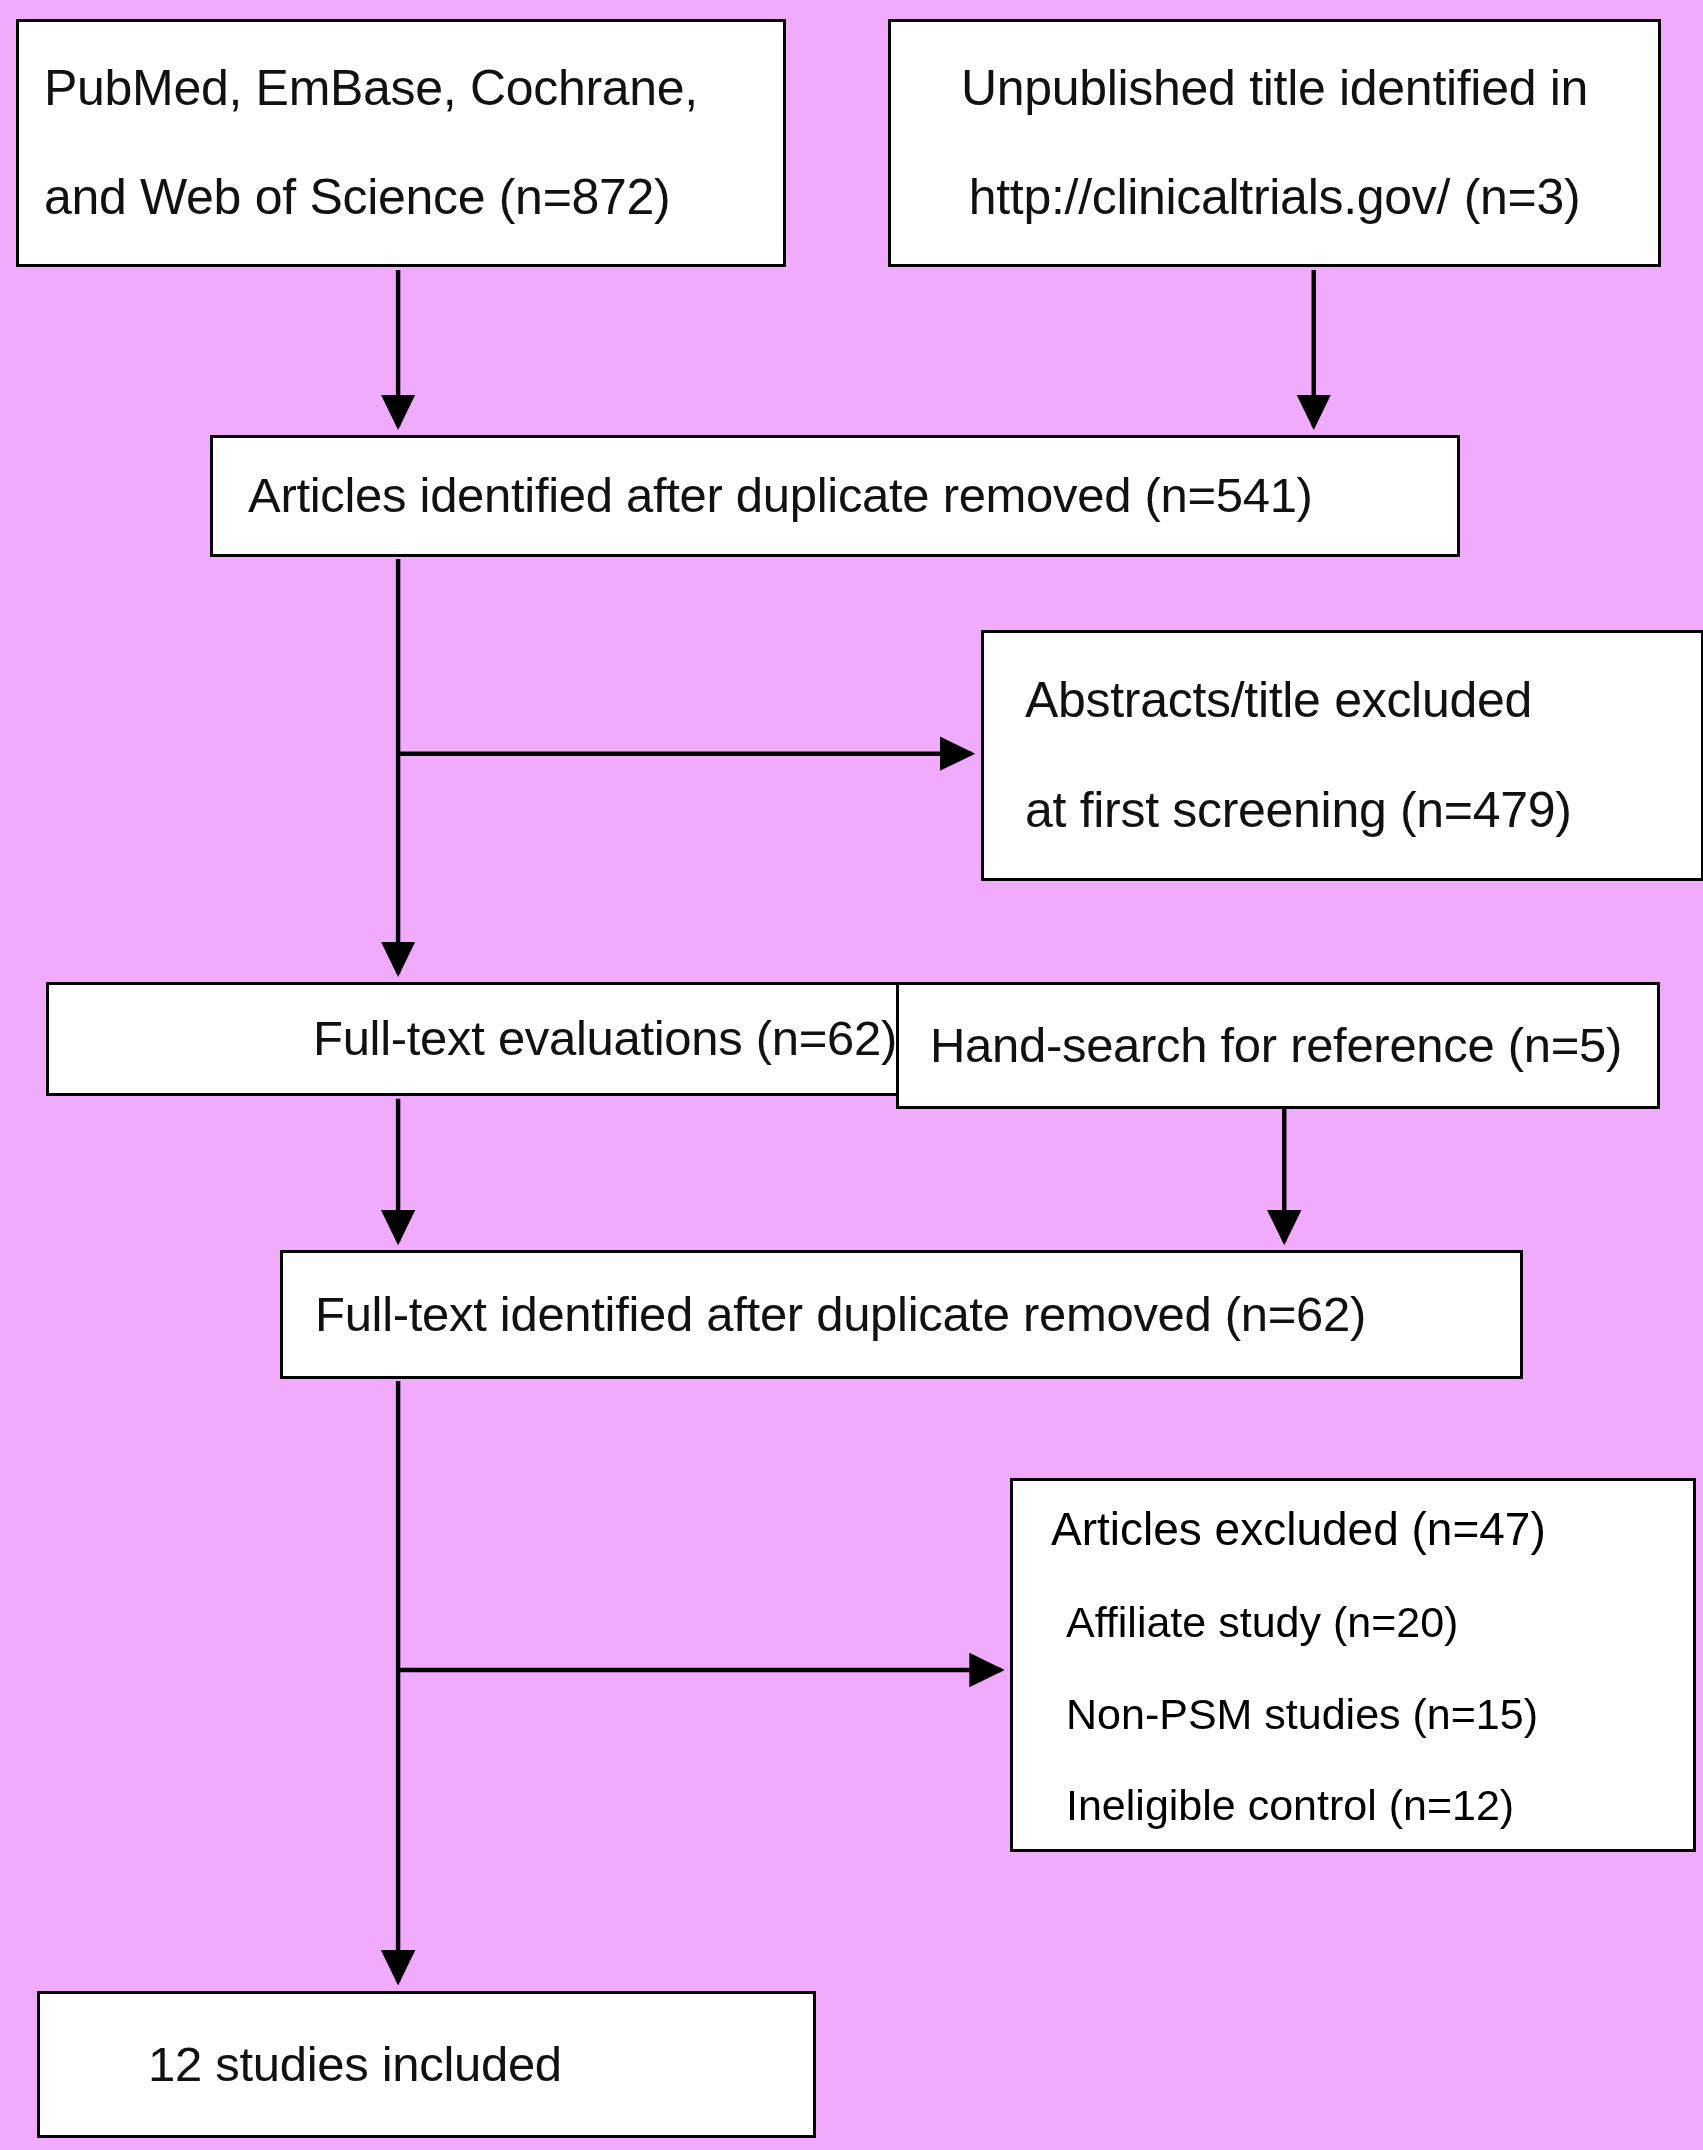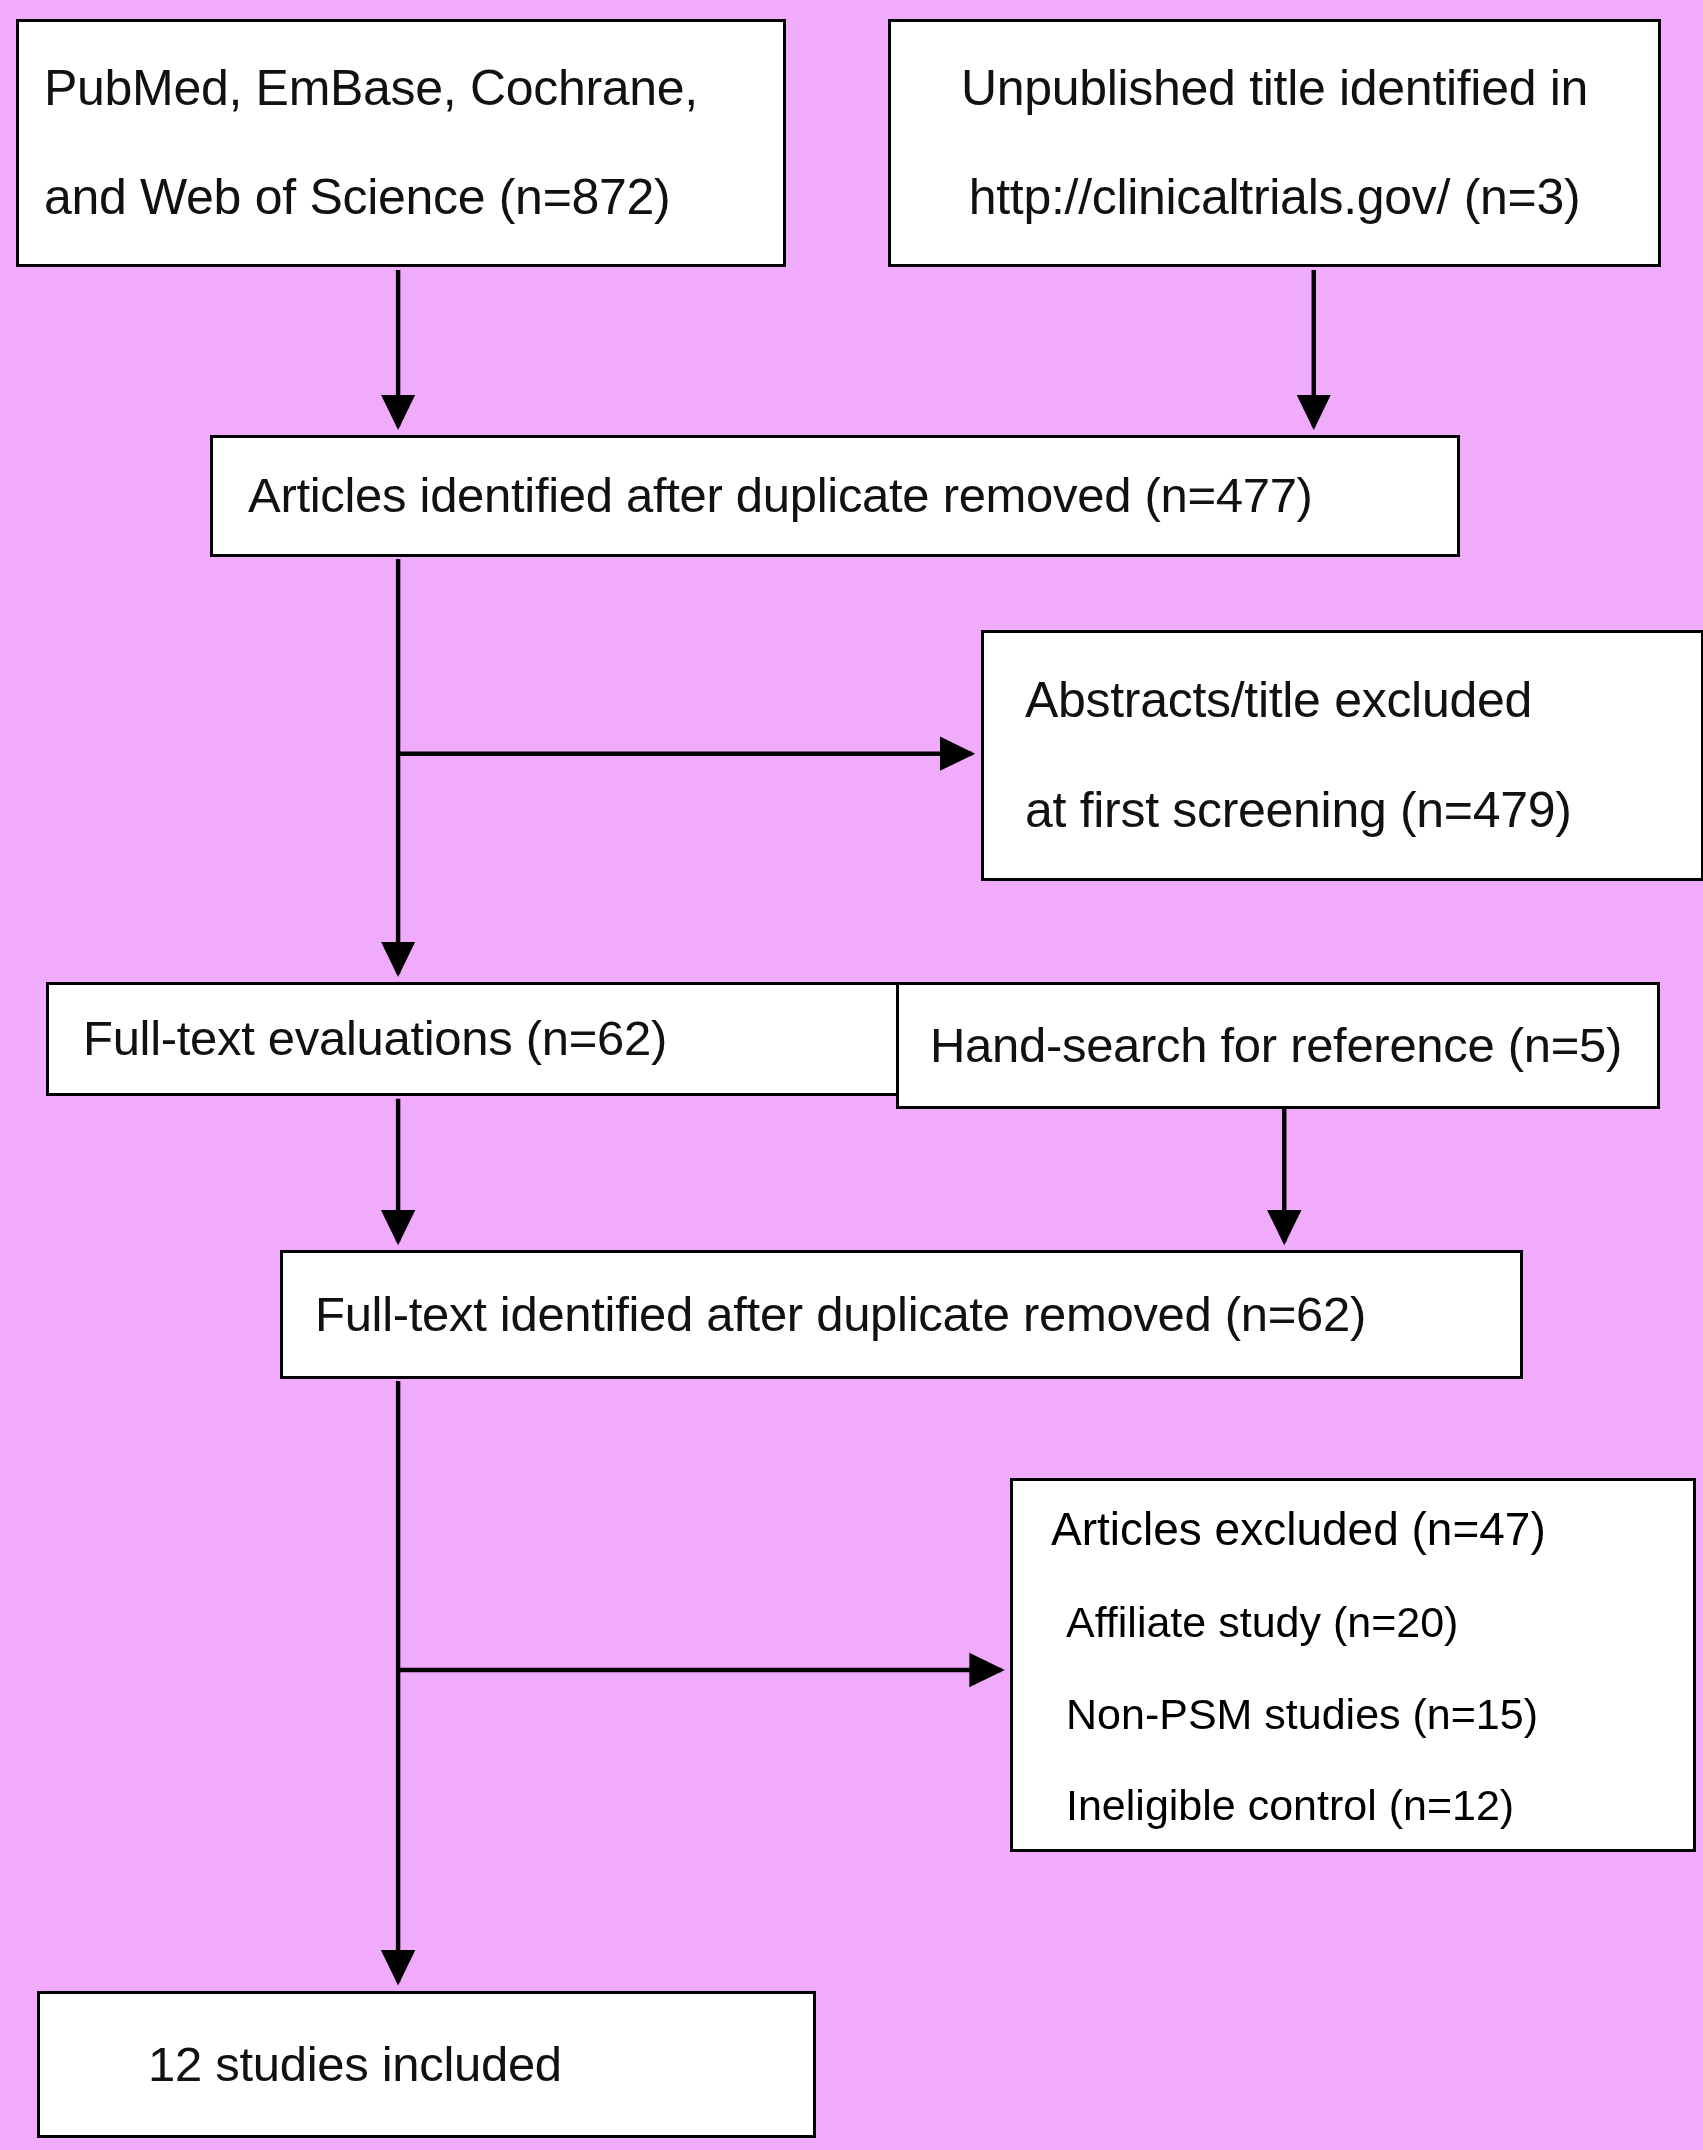--- a/index.html
+++ b/index.html
@@ -46,21 +46,21 @@
   }
   
   .node.center .line { text-align: center; }
   .node.leftal  .line { text-align: left; }
 
   
   #node-sources       { left: 16px;   top: 19px;   width: 770px; height: 248px; }
   #node-unpublished   { left: 888px; top: 19px;   width: 773px; height: 248px; }
   #node-dedup         { left: 210px;  top: 435px;  width: 1250px; height: 122px; }
   #node-abstract-excl { left: 981px; top: 630px;  width: 723px;  height: 251px; }
-  #node-fulltext-eval { left: 46px;   top: 982px; width: 854px; height: 114px; }
+  #node-fulltext-eval { left: 46px;   top: 982px; width: 854px; height: 114px; align-items: flex-end; }
   #node-handsearch    { left: 896px; top: 982px; width: 764px; height: 127px; }
   #node-fulltext-dedup{ left: 280px;  top: 1250px; width: 1243px; height: 129px; }
   #node-excluded      { left: 1010px; top: 1478px; width: 686px;  height: 374px; }
   #node-included      { left: 37px;   top: 1991px; width: 779px; height: 147px; }
 
   #node-sources .line,
   #node-unpublished .line,
   #node-abstract-excl .line { padding: 0 25px; }
 
   #node-sources .line       { text-align: left;   font-size: 50px; }
@@ -126,21 +126,21 @@
     <div class="line l1">PubMed, EmBase, Cochrane,</div>
     <div class="line l2">and Web of Science (n=872)</div>
   </div>
 
   <div class="node center" id="node-unpublished">
     <div class="line l1">Unpublished title identified in</div>
     <div class="line l2">http://clinicaltrials.gov/ (n=3)</div>
   </div>
 
   <div class="node leftal" id="node-dedup">
-    <div class="line">Articles identified after duplicate removed (n=477)</div>
+    <div class="line">Articles identified after duplicate removed (n=541)</div>
   </div>
 
   <div class="node leftal" id="node-abstract-excl">
     <div class="line l1">Abstracts/title excluded</div>
     <div class="line l2">at first screening (n=479)</div>
   </div>
 
   <div class="node leftal" id="node-fulltext-eval">
     <div class="line">Full-text evaluations (n=62)</div>
   </div>

